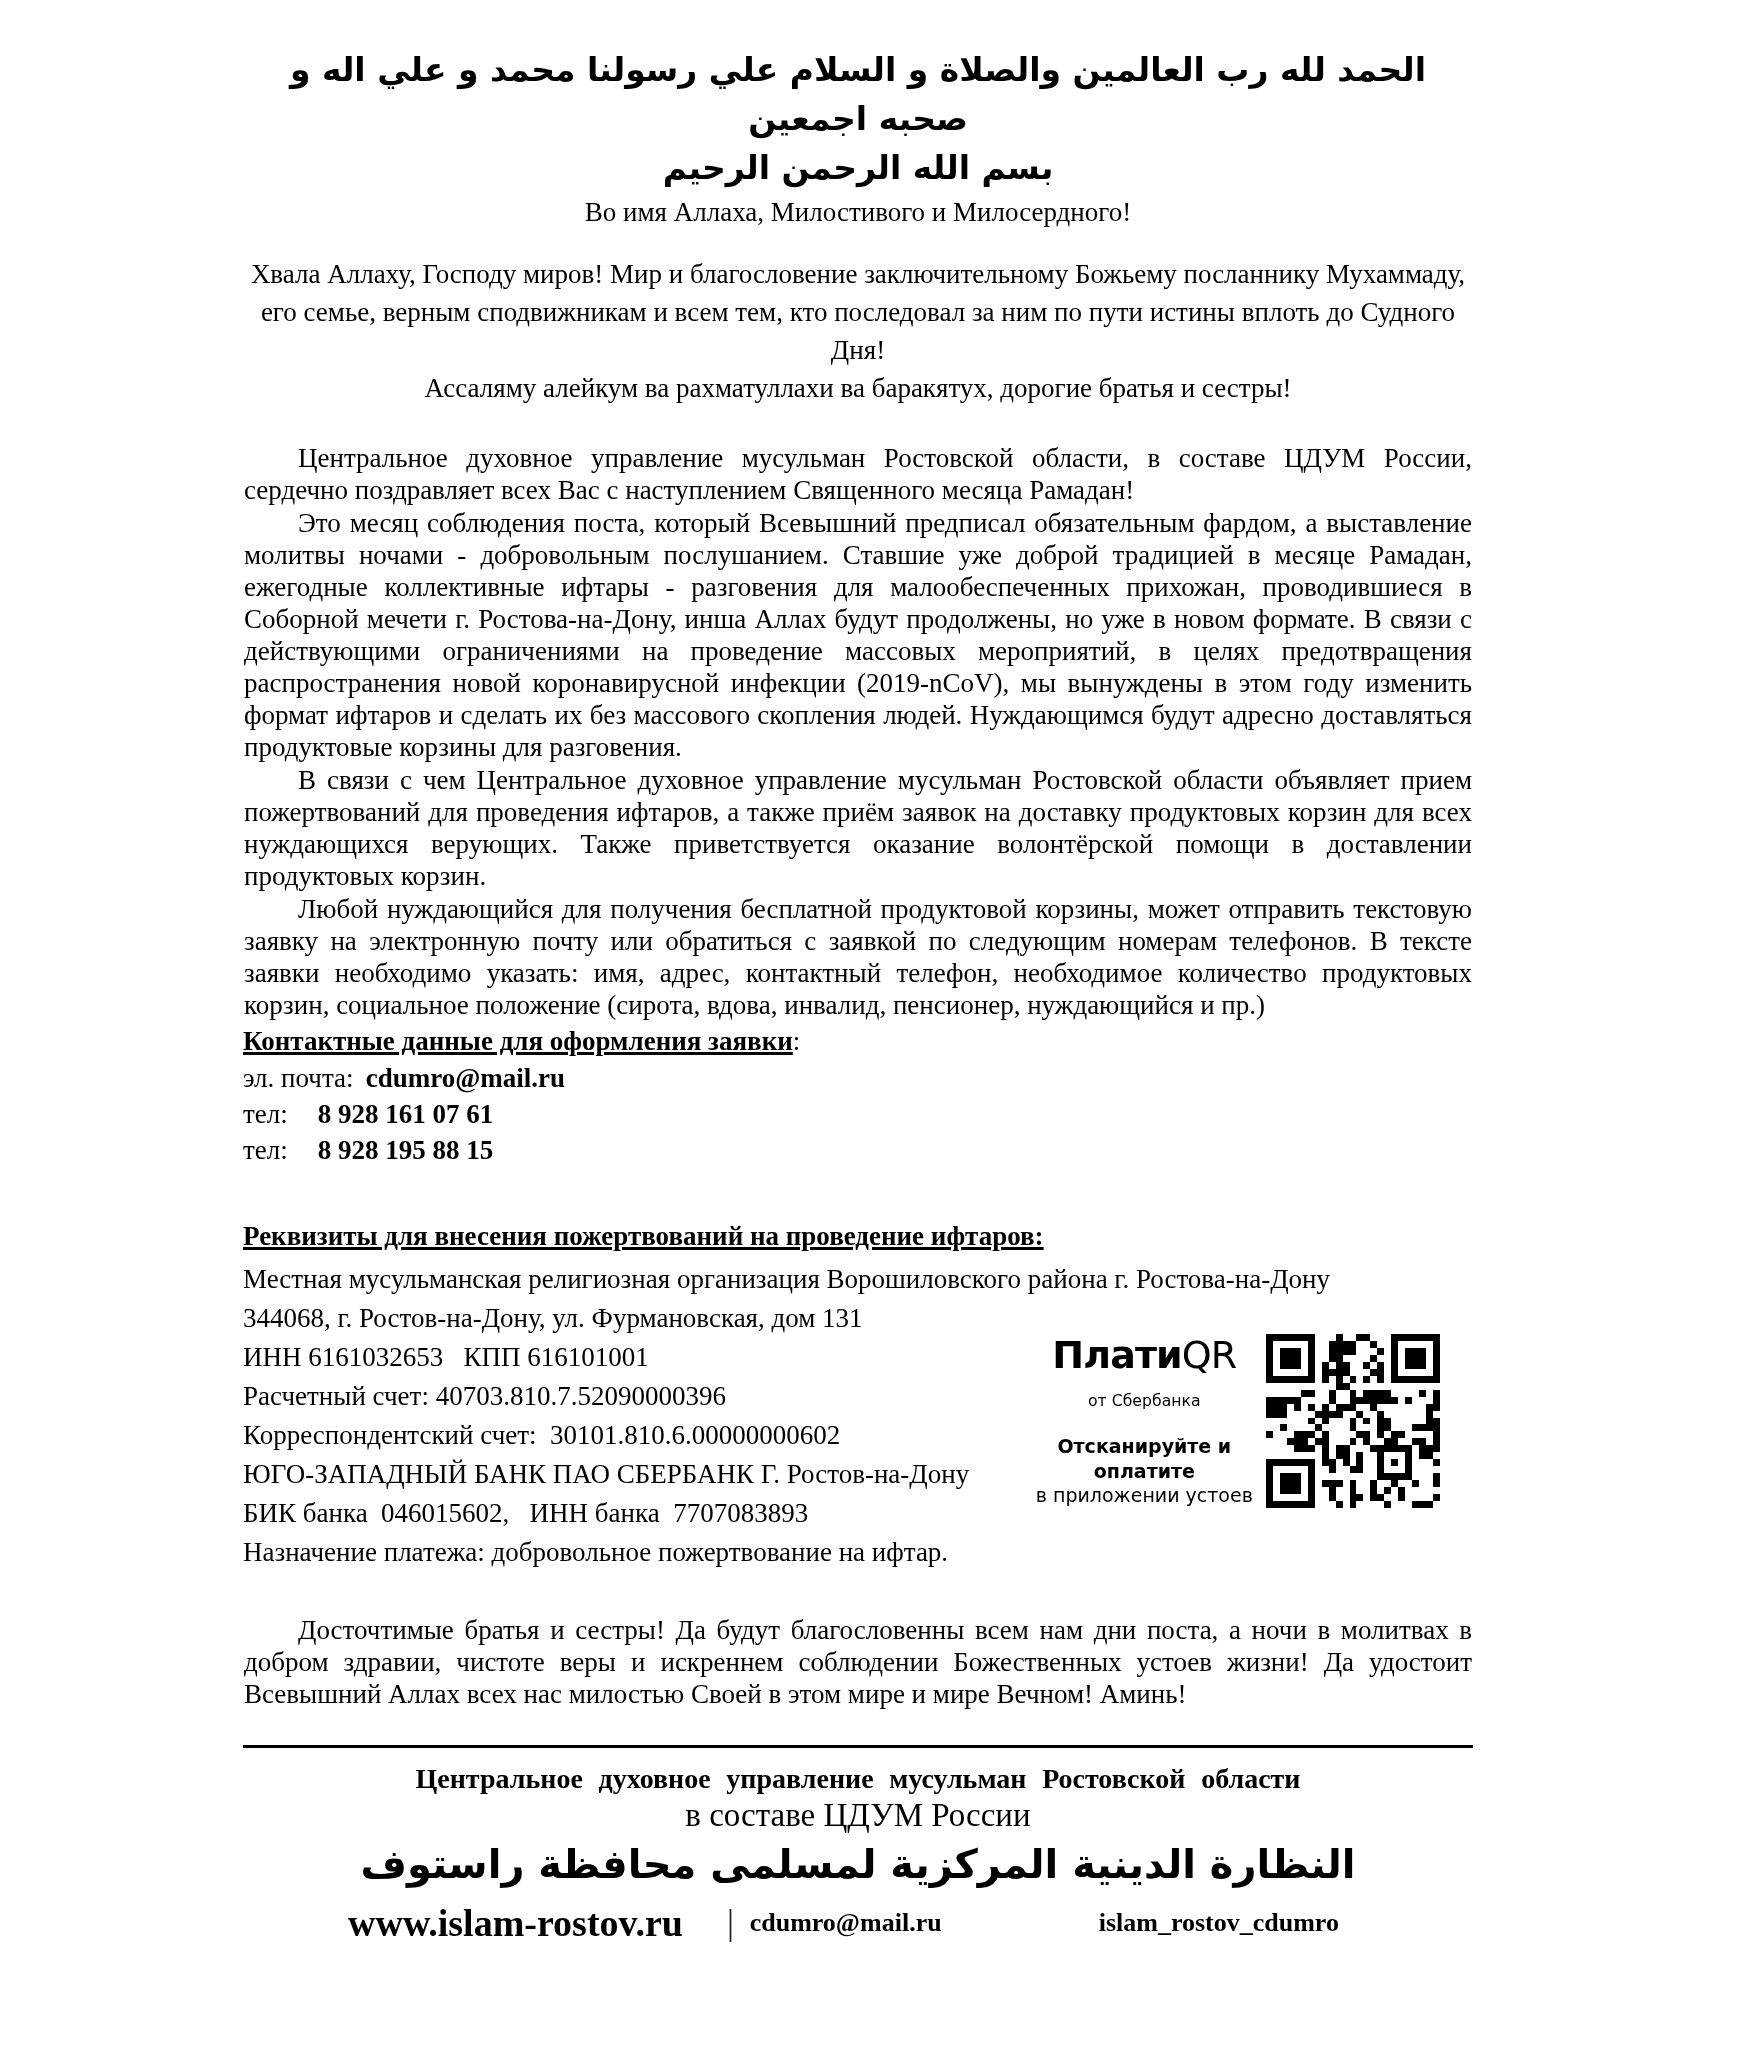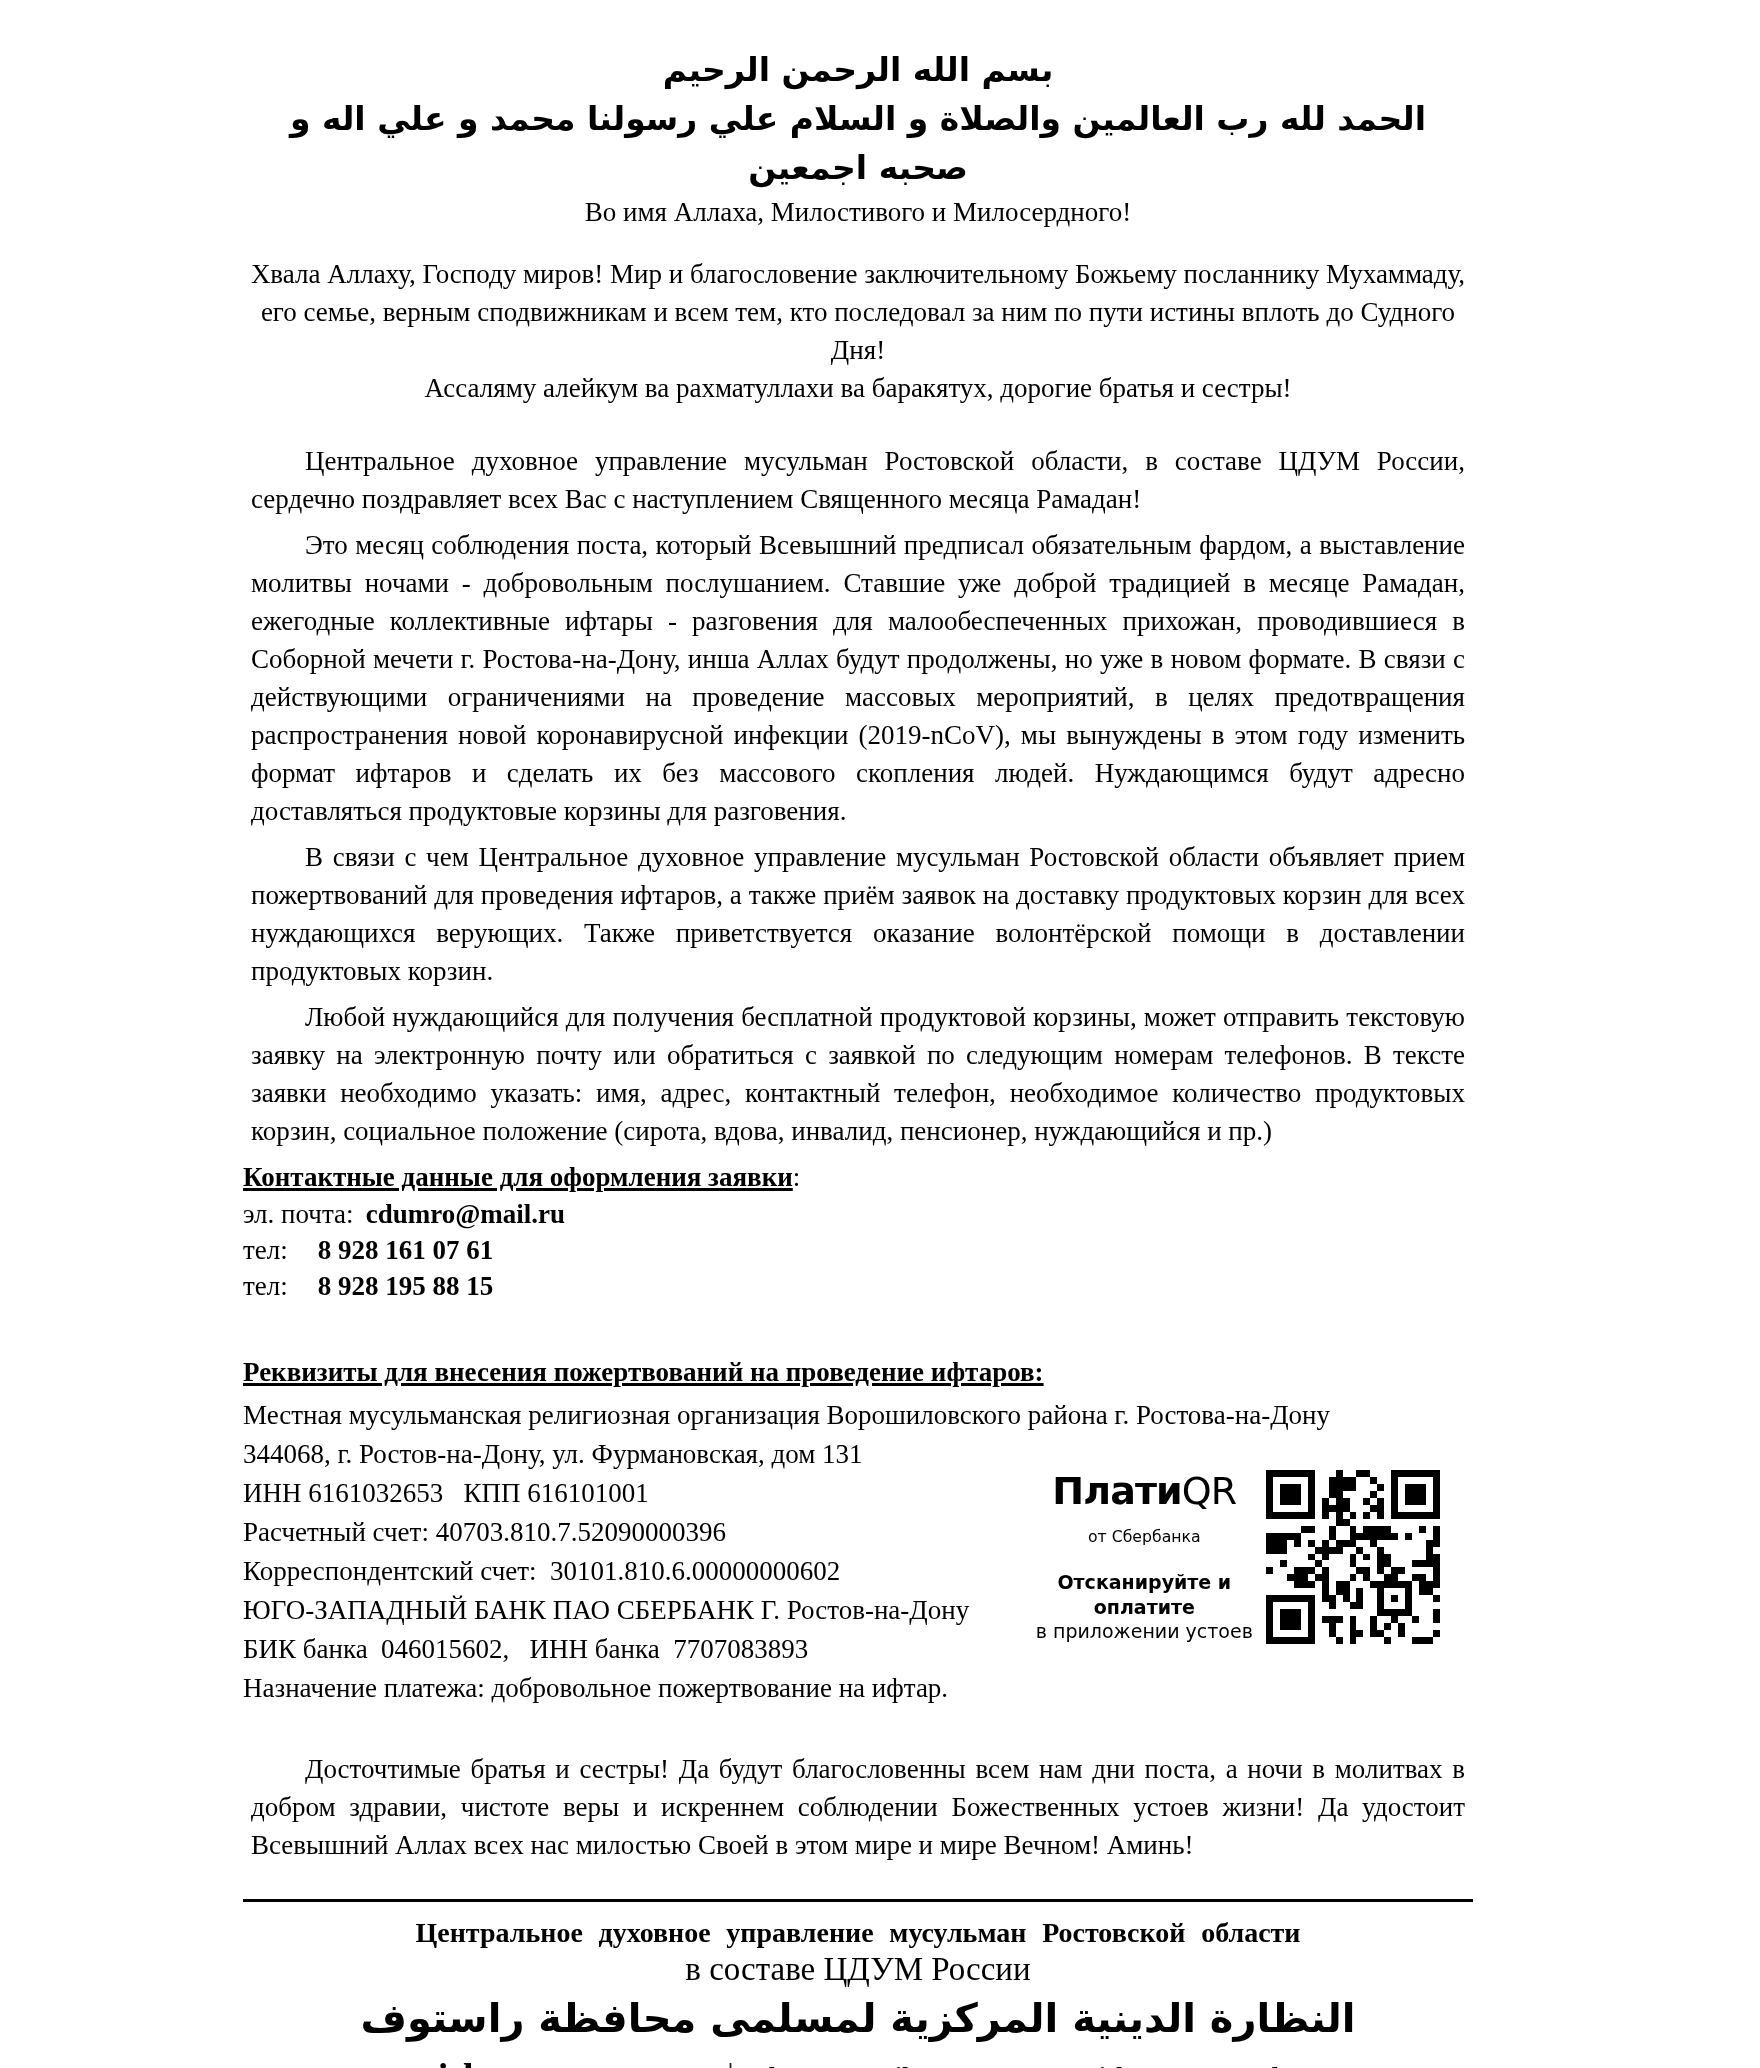--- a/index.html
+++ b/index.html
@@ -36,22 +36,22 @@
   .salam {
     text-align: center;
     font-size: 27px;
     line-height: 38px;
   }
   .body-block { margin-top: 35px; }
   .para {
     text-align: justify;
     text-indent: 54px;
     font-size: 27px;
-    line-height: 38px;
-    margin: 8px;
+    line-height: 32px;
+    margin: 1px;
   }
   .contact-block { margin-top: 0; }
   .heading-u {
     font-weight: bold;
     text-decoration: underline;
     text-decoration-thickness: 2.6px;
   }
   .contact-heading { font-size: 27px; line-height: 38px; }
   .contact-line { font-size: 27px; line-height: 36px; }
   .contact-line .val { font-weight: bold; }
@@ -125,22 +125,22 @@
     color: #222;
   }
   .footer-email { font-size: 26px; font-weight: bold; }
   .footer-insta { font-size: 26px; font-weight: bold; margin-left: 157px; }
 </style>
 </head>
 <body>
 
 <div class="page">
 
+  <div class="arabic-head">الحمد لله رب العالمين والصلاة و السلام علي رسولنا محمد و علي اله و صحبه اجمعين</div>
   <div class="arabic-head">بسم الله الرحمن الرحيم</div>
-  <div class="arabic-head">الحمد لله رب العالمين والصلاة و السلام علي رسولنا محمد و علي اله و صحبه اجمعين</div>
   <div class="bismillah-ru">Во имя Аллаха, Милостивого и Милосердного!</div>
 
   <div class="greeting">Хвала Аллаху, Господу миров! Мир и благословение заключительному Божьему посланнику Мухаммаду, его семье, верным сподвижникам и всем тем, кто последовал за ним по пути истины вплоть до Судного Дня!</div>
   <div class="salam">Ассаляму алейкум ва рахматуллахи ва баракятух, дорогие братья и сестры!</div>
 
   <div class="body-block">
     <p class="para">Центральное духовное управление мусульман Ростовской области, в составе ЦДУМ России, сердечно поздравляет всех Вас с наступлением Священного месяца Рамадан!</p>
     <p class="para">Это месяц соблюдения поста, который Всевышний предписал обязательным фардом, а выставление молитвы ночами - добровольным послушанием. Ставшие уже доброй традицией в месяце Рамадан, ежегодные коллективные ифтары - разговения для малообеспеченных прихожан, проводившиеся в Соборной мечети г. Ростова-на-Дону, инша Аллах будут продолжены, но уже в новом формате. В связи с действующими ограничениями на проведение массовых мероприятий, в целях предотвращения распространения новой коронавирусной инфекции (2019-nCoV), мы вынуждены в этом году изменить формат ифтаров и сделать их без массового скопления людей. Нуждающимся будут адресно доставляться продуктовые корзины для разговения.</p>
     <p class="para">В связи с чем Центральное духовное управление мусульман Ростовской области объявляет прием пожертвований для проведения ифтаров, а также приём заявок на доставку продуктовых корзин для всех нуждающихся верующих. Также приветствуется оказание волонтёрской помощи в доставлении продуктовых корзин.</p>
     <p class="para">Любой нуждающийся для получения бесплатной продуктовой корзины, может отправить текстовую заявку на электронную почту или обратиться с заявкой по следующим номерам телефонов. В тексте заявки необходимо указать: имя, адрес, контактный телефон, необходимое количество продуктовых корзин, социальное положение (сирота, вдова, инвалид, пенсионер, нуждающийся и пр.)</p>

